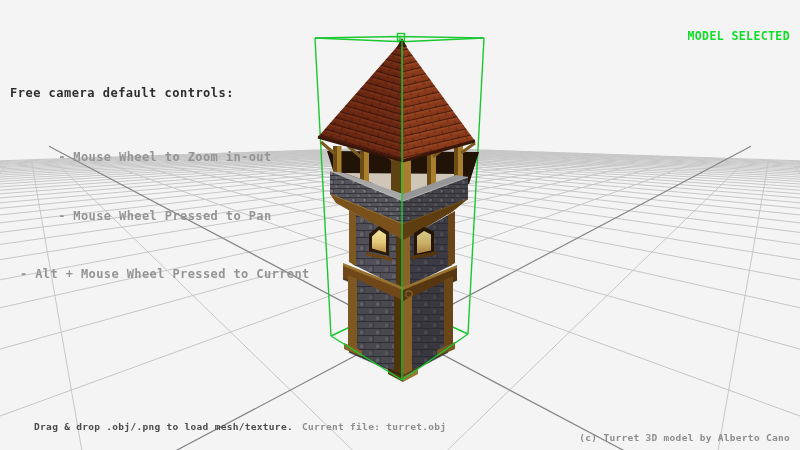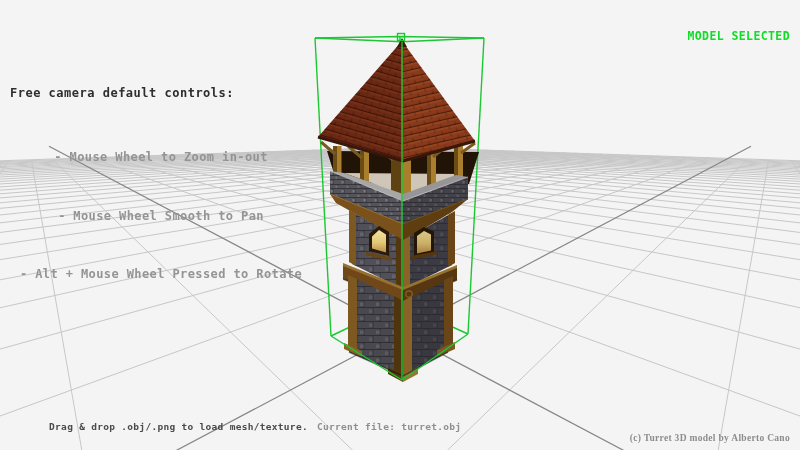--- a/index.html
+++ b/index.html
@@ -8,24 +8,24 @@
     background:var(--bg,#f4f4f4);
     font-family:"DejaVu Sans Mono","Liberation Mono",monospace;
     user-select:none;
   }
   svg{position:absolute;left:0;top:0;display:block;}
   .overlay{position:absolute;white-space:pre;margin-top:20px;}
   .hints{left:10px;top:28px;}
   .hints .title{color:var(--title,#2e2e2e);font-size:12px;font-weight:bold;letter-spacing:.5px;margin-bottom:9px;}
   .hints .item{color:var(--hint,#949494);font-size:12px;font-weight:bold;letter-spacing:.4px;line-height:20.5px;padding-left:10px;text-align:center;}
   .status{right:10px;top:9px;color:var(--status,#0edd26);font-size:11.5px;font-weight:bold;letter-spacing:.4px;}
-  .footerL{left:25px;bottom:7px;font-size:9.5px;font-weight:bold;letter-spacing:.3px;}
+  .footerL{left:10px;bottom:7px;font-size:9.5px;font-weight:bold;letter-spacing:.3px;}
   .footerL .primary{color:var(--footer_primary,#4a4a4a);}
   .footerL .secondary{color:var(--footer_secondary,#8f8f8f);margin-left:9px;}
-  .footerR{right:10px;bottom:7px;color:var(--credit,#8d8d8d);font-size:9.5px;font-weight:bold;letter-spacing:.3px;font-family:Liberation Serif, serif;}
+  .footerR{right:10px;bottom:7px;color:var(--credit,#8d8d8d);font-size:9.5px;font-weight:bold;letter-spacing:.3px;}
   .selline{stroke:var(--selection,#1bc832);stroke-width:1.4;fill:none;}
 </style>
 </head>
 <body>
 
 <div class="stage">
 
   <svg width="800" height="450" viewBox="0 0 800 450">
     <defs>
       <pattern id="stone" width="16" height="14" patternUnits="userSpaceOnUse">
@@ -238,22 +238,22 @@
     <g>
       <line class="selline" x1="402" y1="41.7" x2="402" y2="380"></line>
       <polyline class="selline" points="331,336 402,380 468,334"></polyline>
       <rect x="397.5" y="33.5" width="7" height="7" fill="rgba(27,200,50,0.25)" class="selline"></rect>
     </g>
   </svg>
 
   <div class="overlay hints">
     <div class="title">Free camera default controls:</div>
     <div class="item">- Mouse Wheel to Zoom in-out</div>
-    <div class="item">- Mouse Wheel Smooth to Pan</div>
-    <div class="item">- Alt + Mouse Wheel Pressed to Rotate</div>
+    <div class="item">- Mouse Wheel Pressed to Pan</div>
+    <div class="item">- Alt + Mouse Wheel Pressed to Current</div>
   </div>
 
   <div class="overlay status">MODEL SELECTED</div>
 
   <div class="overlay footerL">
     <span class="primary">Drag &amp; drop .obj/.png to load mesh/texture.</span><span class="secondary">Current file: turret.obj</span>
   </div>
 
   <div class="overlay footerR">(c) Turret 3D model by Alberto Cano</div>
 </div>

